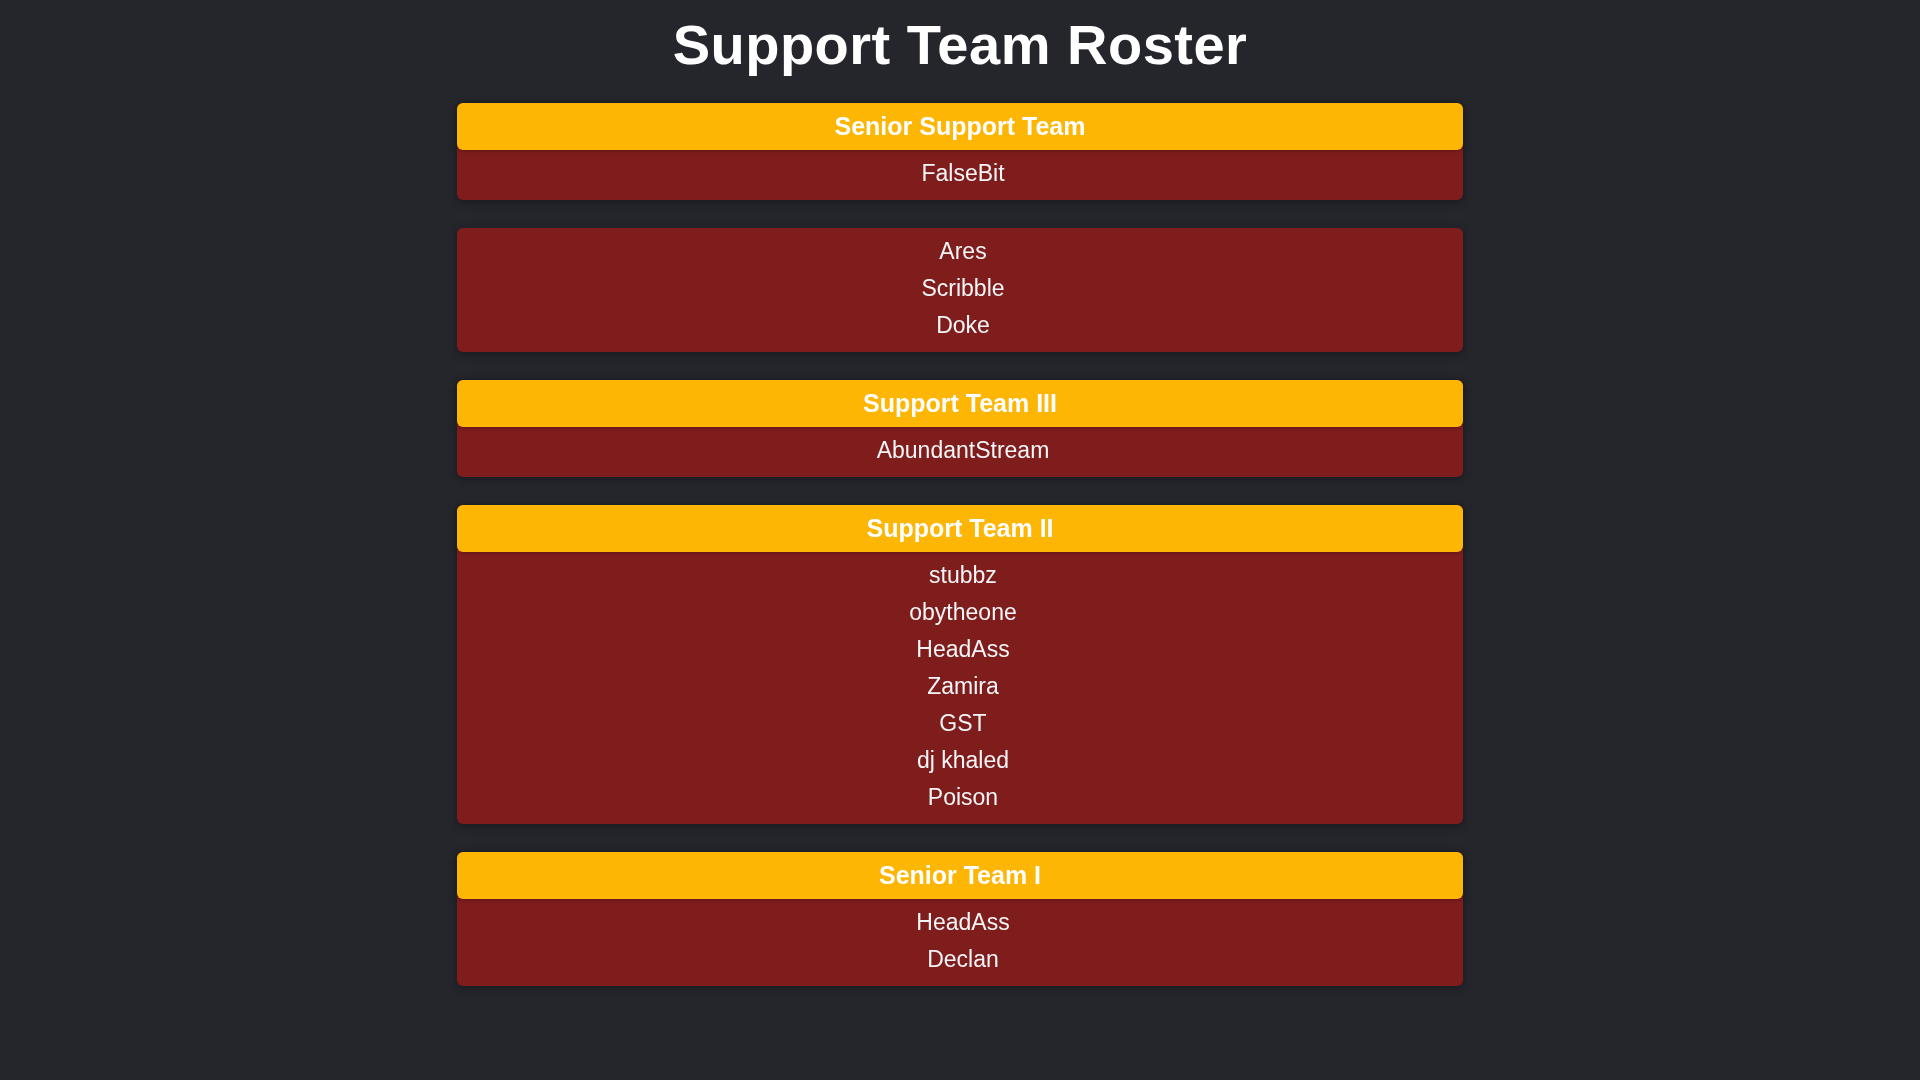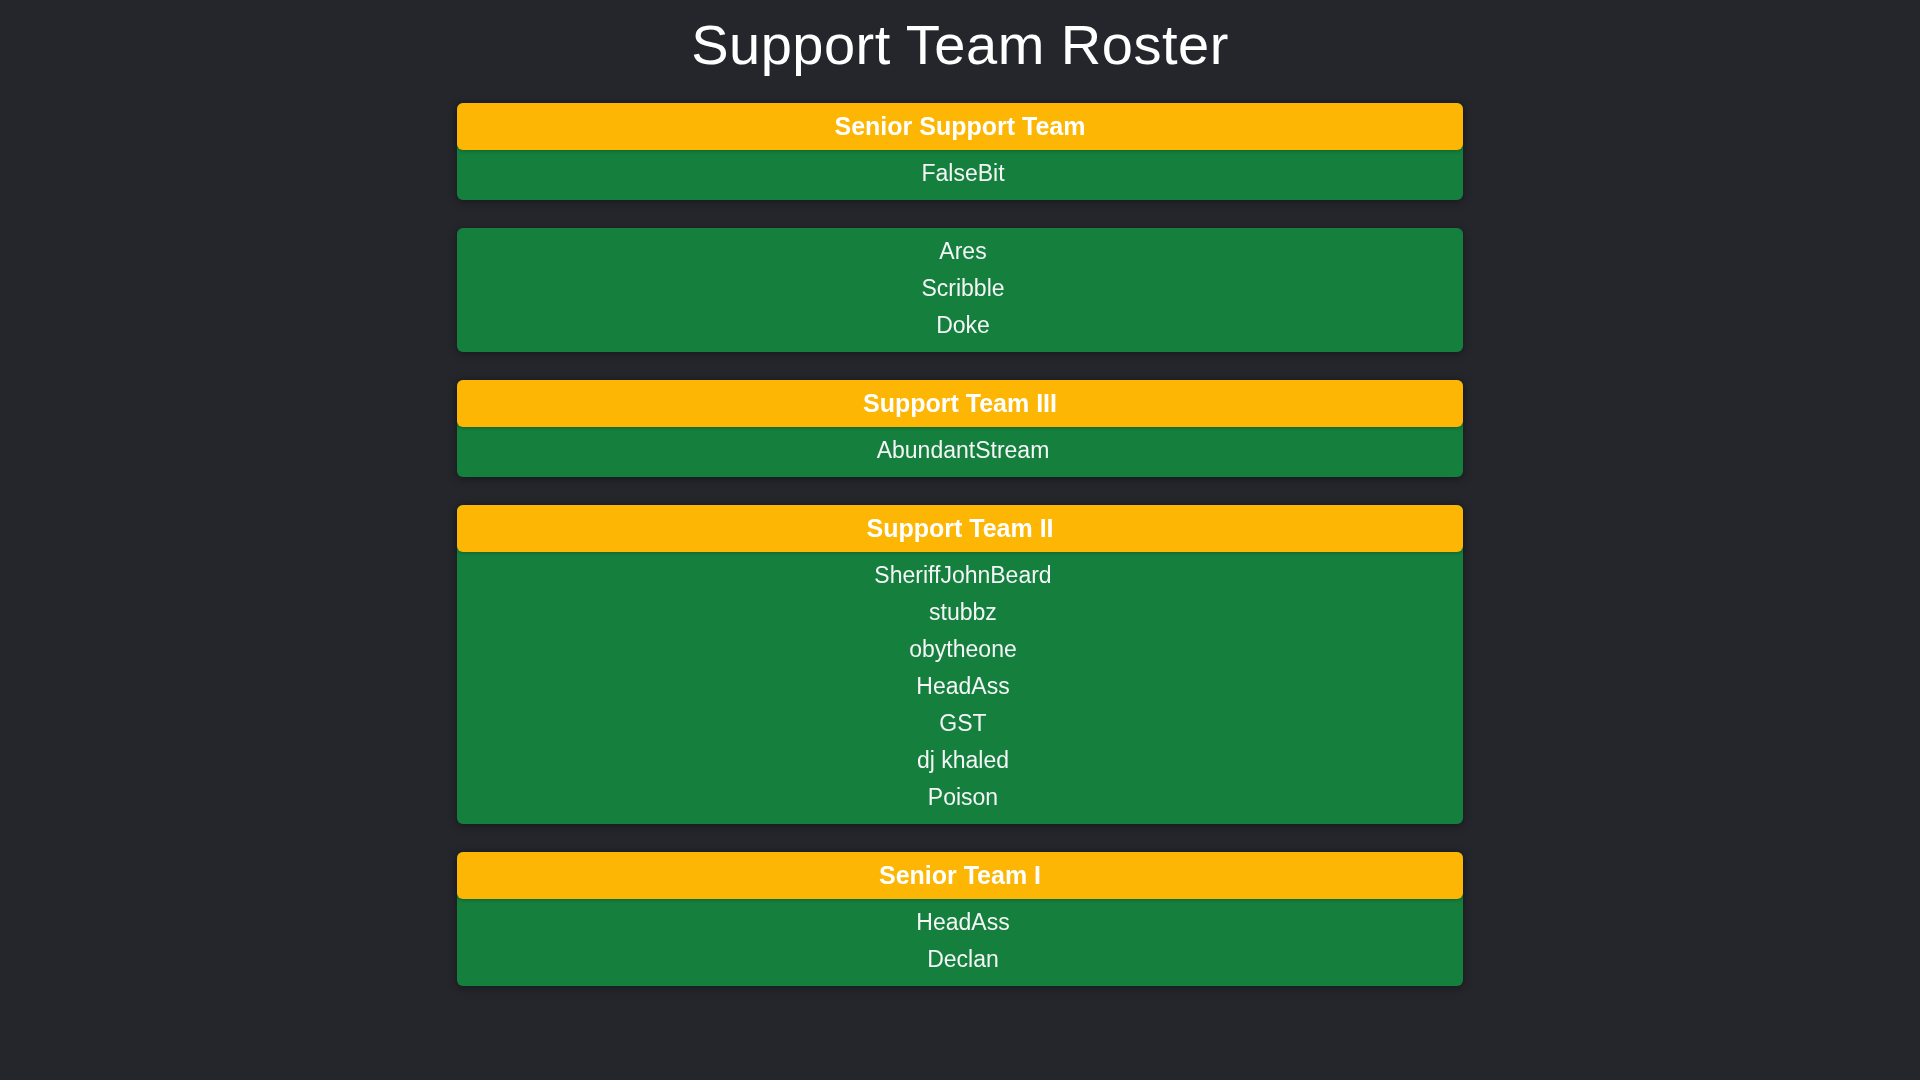--- a/index.html
+++ b/index.html
@@ -9,33 +9,33 @@
     background: #24262c;
     overflow: hidden;
   }
   body {
     font-family: "Liberation Sans", sans-serif;
     color: #ffffff;
   }
   .page-title {
     text-align: center;
     font-size: 56px;
-    font-weight: 400;
+    font-weight: 700;
     padding-top: 12px;
     margin-bottom: 26px;
     letter-spacing: 0.5px;
     color: #ffffff;
   }
   .roster {
     width: 1006px;
     margin: 0 auto;
   }
   .team-panel {
     margin-bottom: 28px;
-    background: #15803d;
+    background: #7f1d1d;
     border-radius: 6px;
     box-shadow: 0 2px 8px rgba(0,0,0,0.35);
   }
   .team-header {
     background: #fcb603;
     color: #ffffff;
     font-weight: 700;
     font-size: 25px;
     text-align: center;
     padding: 9px 0;
@@ -79,24 +79,24 @@
   <section class="team-panel">
     <header class="team-header">Support Team III</header>
     <ul class="team-members">
         <li class="team-member">AbundantStream</li>
       </ul>
   </section>
 
   <section class="team-panel">
     <header class="team-header">Support Team II</header>
     <ul class="team-members">
-        <li class="team-member">SheriffJohnBeard</li>
         <li class="team-member">stubbz</li>
         <li class="team-member">obytheone</li>
         <li class="team-member">HeadAss</li>
+        <li class="team-member">Zamira</li>
         <li class="team-member">GST</li>
         <li class="team-member">dj khaled</li>
         <li class="team-member">Poison</li>
       </ul>
   </section>
 
   <section class="team-panel">
     <header class="team-header">Senior Team I</header>
     <ul class="team-members">
         <li class="team-member">HeadAss</li>

